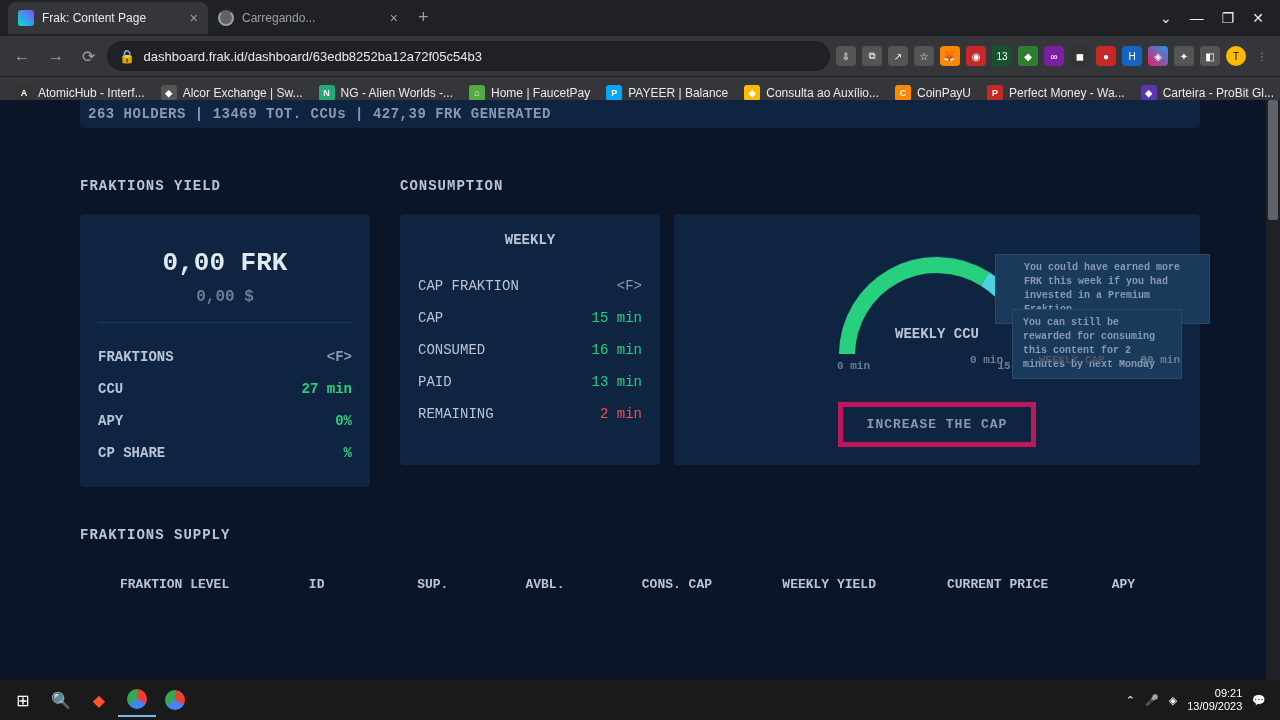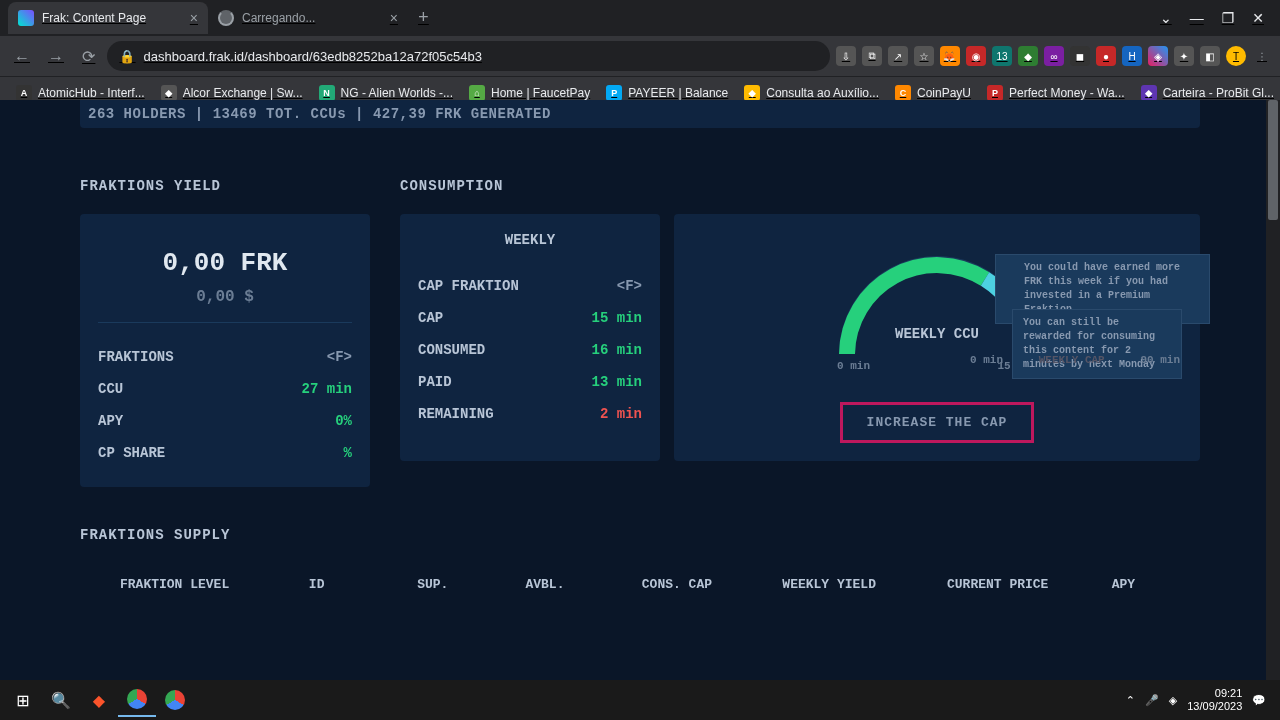--- a/index.html
+++ b/index.html
@@ -9,21 +9,20 @@
   width: 1280px;
   height: 720px;
   overflow: hidden;
   position: relative;
 }
 
 
 .browser-chrome {
   background: #202124;
   height: 100px;
-  text-decoration: underline;
 }
 .tabs-bar {
   display: flex;
   align-items: center;
   height: 36px;
   background: #202124;
   padding-left: 8px;
 }
 .tab {
   display: flex;
@@ -142,21 +141,21 @@
 .yield-frk { font-size: 26px; font-weight: bold; color: #e0e8f0; }
 .yield-usd { font-size: 16px; color: #6b7d94; margin-top: 10px; font-weight: bold; }
 .yield-rows .row { display: flex; justify-content: space-between; padding: 8px 0; font-size: 14px; font-weight: bold; }
 .val-green { color: #26d07c; }
 .val-f { color: #8899b0; }
 
 .consumption-col { flex: 1; }
 .consumption-panels { display: flex; gap: 14px; }
 .weekly-panel { width: 260px; }
 .weekly-title { text-align: center; font-size: 14px; font-weight: bold; color: #b8c5d6; margin-bottom: 22px; }
-.weekly-rows .row { display: flex; justify-content: space-between; padding: 8px 0; font-size: 14px; font-weight: bold; }
+.weekly-rows .row { display: flex; justify-content: space-between; padding: 8px 0; font-size: 14px; font-weight: normal; }
 .val-red { color: #ef5350; }
 
 .gauge-panel { flex: 1; position: relative; display:flex; flex-direction:column; align-items:center; padding-top: 30px; }
 .gauge-wrap { position: relative; width: 220px; height: 120px; }
 .gauge-svg { width: 220px; height: 120px; }
 .gauge-label { position: absolute; bottom: 22px; left: 50%; transform: translateX(-50%); font-size: 14px; font-weight: bold; color: #b8c5d6; white-space:nowrap; }
 .gauge-ticks { display: flex; justify-content: space-between; width: 200px; font-size: 11px; color: #6b7d94; margin-top: -4px; font-weight:bold; }
 
 .tooltip {
   position: absolute;
@@ -167,21 +166,21 @@
   color: #8899b0;
   line-height: 1.4;
   font-weight: bold;
 }
 .tooltip1 { top: 40px; right: -10px; width: 215px; padding-left: 28px; }
 .tooltip2 { top: 95px; right: 18px; width: 170px; }
 
 .increase-btn {
   margin-top: 30px;
   padding: 10px 24px;
-  border: 3px solid #be185d;
+  border: 5px solid #be185d;
   background: transparent;
   color: #8899b0;
   font-family: inherit;
   font-size: 13px;
   font-weight: bold;
   letter-spacing: 1px;
   cursor: pointer;
 }
 
 .supply-section { padding: 40px 80px 0 80px; }
@@ -249,21 +248,21 @@
       <span class="lock">🔒</span>
       <span>dashboard.frak.id/dashboard/63edb8252ba12a72f05c54b3</span>
     </div>
     <div class="ext-icons">
       <span class="ext-icon" style="background:#555">⇩</span>
       <span class="ext-icon" style="background:#555">⧉</span>
       <span class="ext-icon" style="background:#555">↗</span>
       <span class="ext-icon" style="background:#555">☆</span>
       <span class="ext-icon" style="background:#f80">🦊</span>
       <span class="ext-icon" style="background:#c62828">◉</span>
-      <span class="ext-icon" style="background:#0f766e">13</span>
+      <span class="ext-icon" style="background:#14532d">13</span>
       <span class="ext-icon" style="background:#2e7d32">◆</span>
       <span class="ext-icon" style="background:#7b1fa2">∞</span>
       <span class="ext-icon" style="background:#333">◼</span>
       <span class="ext-icon" style="background:#c62828">●</span>
       <span class="ext-icon" style="background:#1565c0">H</span>
       <span class="ext-icon" style="background:linear-gradient(45deg,#e91e63,#2196f3)">◈</span>
       <span class="ext-icon" style="background:#555">✦</span>
       <span class="ext-icon" style="background:#555">◧</span>
       <span class="ext-icon" style="background:#fb0;border-radius:50%;color:#000">T</span>
       <span class="ext-icon" style="color:#9aa0a6">⋮</span>

